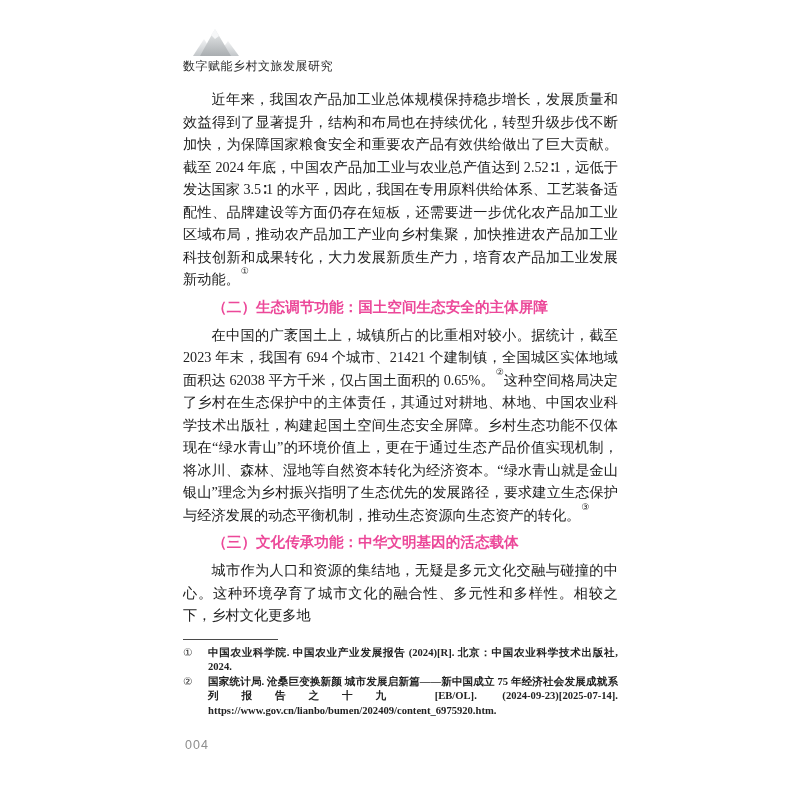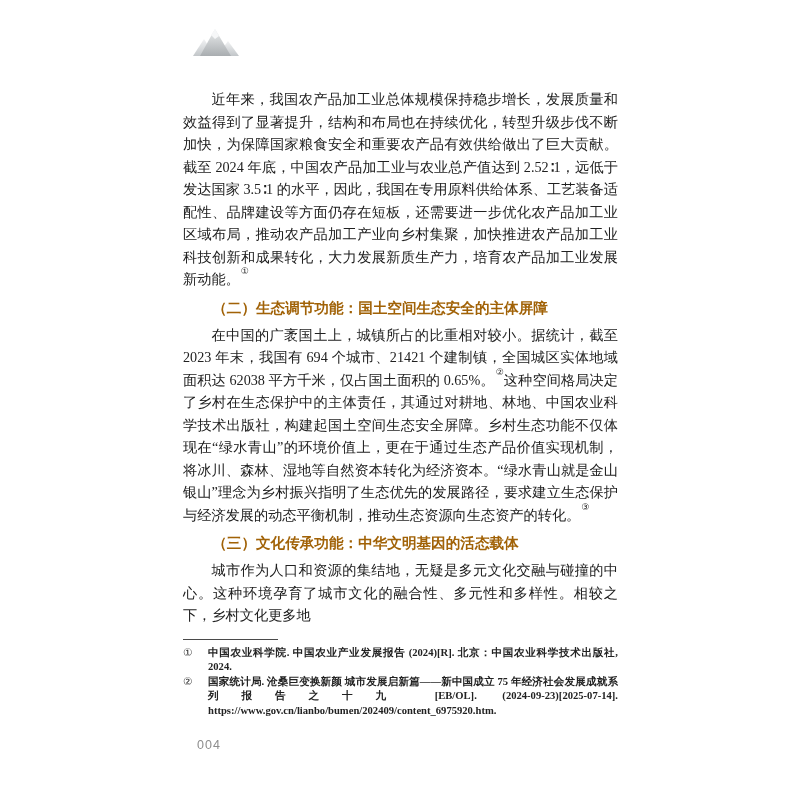--- a/index.html
+++ b/index.html
@@ -37,21 +37,22 @@
     color: #202020;
   }
   .para { margin: 0; text-indent: 2em; }
   .para.no-indent { text-indent: 0; }
   .heading {
     margin: 6px 0 4.5px 0;
     font-size: 14.6px;
     font-weight: bold;
     text-indent: 2em;
     line-height: 22.5px;
-    color: #a16207;
+    color: #ec4899;
+    font-family: Liberation Mono, monospace;
   }
   sup.fnref {
     font-size: 9px;
     line-height: 0;
     position: relative;
     top: -0.45em;
     margin-left: 1px;
   }
   .fn-sep {
     margin-top: 12px;
@@ -67,21 +68,20 @@
   .fn { display: flex; align-items: flex-start; }
   .fn-marker { flex: 0 0 25px; }
   .fn-text { flex: 1; text-align: justify; font-weight: bold; }
   .page-number {
     position: absolute;
     left: 185px; top: 738px;
     font-size: 12.5px;
     color: #8d8d8d;
     letter-spacing: 1px;
     font-family: "Liberation Sans", sans-serif;
-    margin-left: 12px;
   }
 </style>
 </head>
 <body>
 
 <div class="page">
 
   <header class="page-header">
     <div class="logo">
       <svg width="46" height="28" viewBox="0 0 46 28" xmlns="http://www.w3.org/2000/svg">
@@ -94,20 +94,21 @@
             <stop offset="0" stop-color="#f2f3f4"></stop>
             <stop offset="1" stop-color="#c2c6c9"></stop>
           </linearGradient>
         </defs>
         <polygon points="11,11 22,28 0,28" fill="url(#mg2)"></polygon>
         <polygon points="35,13 46,28 24,28" fill="url(#mg2)"></polygon>
         <polygon points="22,1 38,28 7,28" fill="url(#mg1)"></polygon>
         <polygon points="22,1 26,8 22,11 18,7" fill="#f6f7f8"></polygon>
       </svg>
     </div>
+    <div class="book-title">数字赋能乡村文旅发展研究</div>
   </header>
 
   <main class="content">
 
 
     <p class="para"><span>近年来，我国农产品加工业总体规模保持稳步增长，发展质量和效益得到了显著提升，结构和布局也在持续优化，转型升级步伐不断加快，为保障国家粮食安全和重要农产品有效供给做出了巨大贡献。截至 2024 年底，中国农产品加工业与农业总产值达到 2.52∶1，远低于发达国家 3.5∶1 的水平，因此，我国在专用原料供给体系、工艺装备适配性、品牌建设等方面仍存在短板，还需要进一步优化农产品加工业区域布局，推动农产品加工产业向乡村集聚，加快推进农产品加工业科技创新和成果转化，大力发展新质生产力，培育农产品加工业发展新动能。</span><sup class="fnref">①</sup></p>
 
     <h3 class="heading">（二）生态调节功能：国土空间生态安全的主体屏障</h3>
 
     <p class="para"><span>在中国的广袤国土上，城镇所占的比重相对较小。据统计，截至 2023 年末，我国有 694 个城市、21421 个建制镇，全国城区实体地域面积达 62038 平方千米，仅占国土面积的 0.65%。</span><sup class="fnref">②</sup><span>这种空间格局决定了乡村在生态保护中的主体责任，其通过对耕地、林地、中国农业科学技术出版社，构建起国土空间生态安全屏障。乡村生态功能不仅体现在“绿水青山”的环境价值上，更在于通过生态产品价值实现机制，将冰川、森林、湿地等自然资本转化为经济资本。“绿水青山就是金山银山”理念为乡村振兴指明了生态优先的发展路径，要求建立生态保护与经济发展的动态平衡机制，推动生态资源向生态资产的转化。</span><sup class="fnref">③</sup></p>

